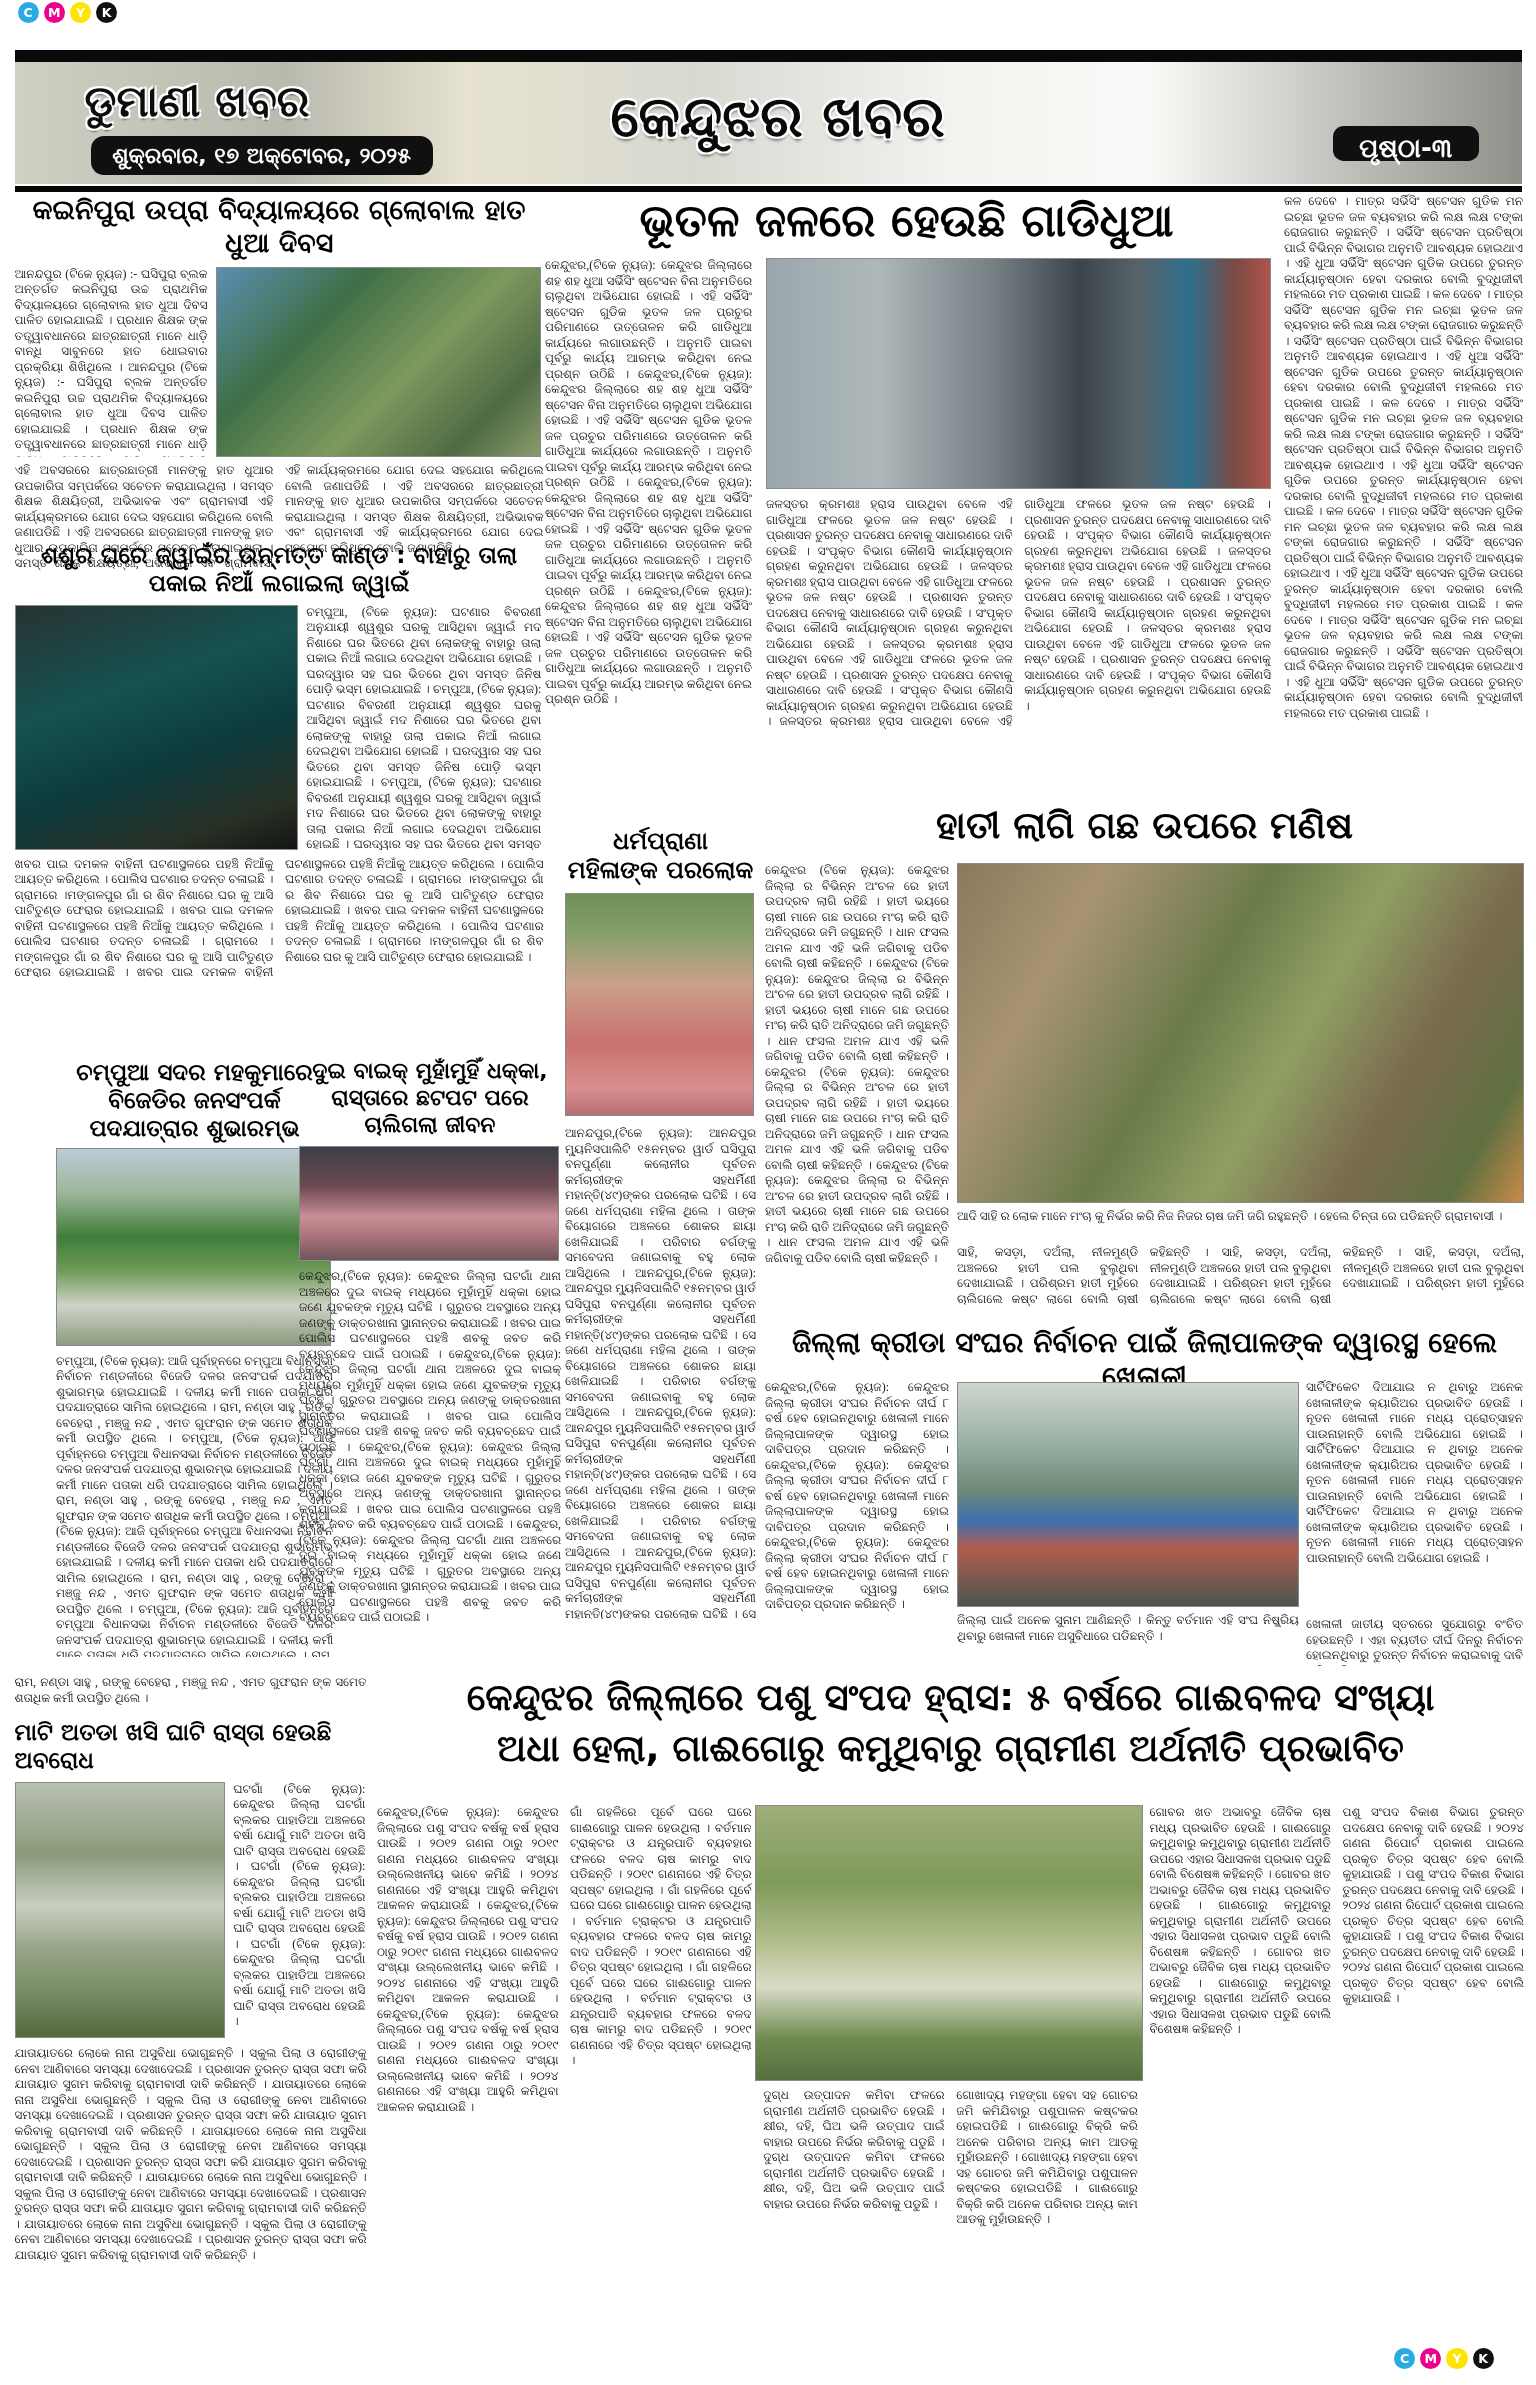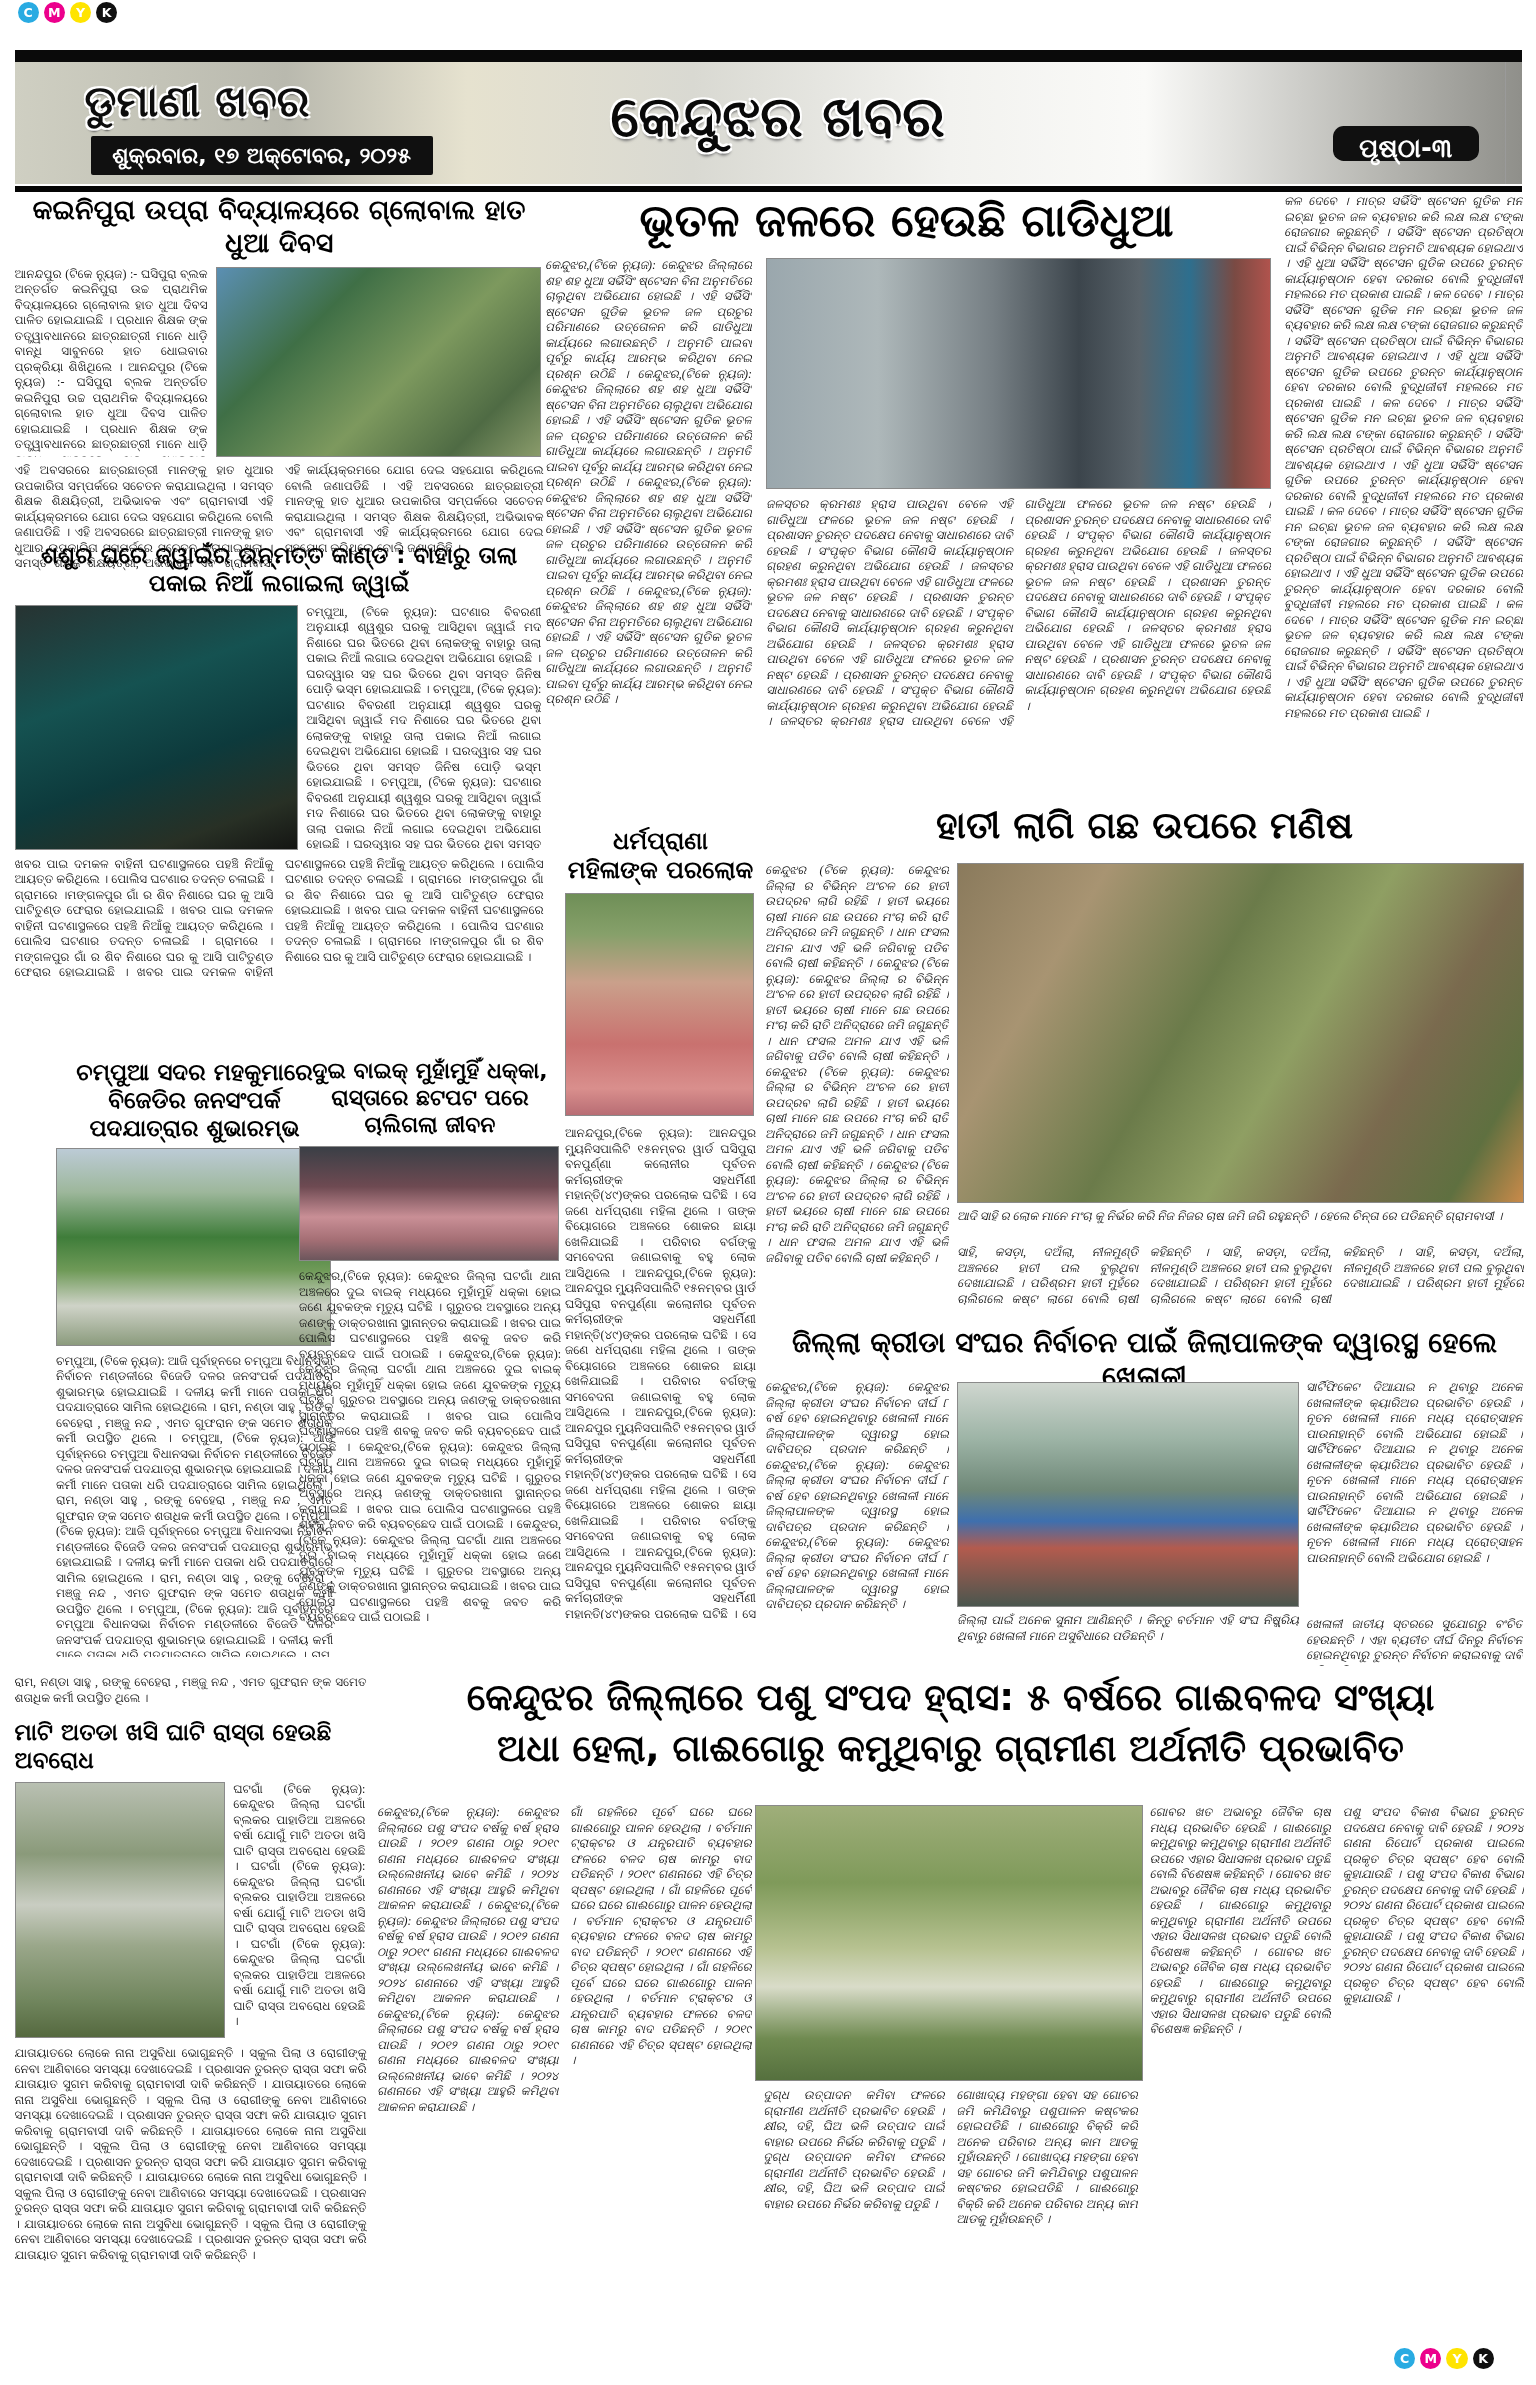--- a/index.html
+++ b/index.html
@@ -14,31 +14,31 @@
   .masthead{position:absolute;left:14.6px;top:50px;width:1507px;height:134px;
     background:linear-gradient(90deg,#cfcfc2 0%,#b9b9ae 18%,#e6e2cf 30%,#d9d9d2 45%,#f2f2ef 62%,#fafaf8 75%,#b9b9b4 90%,#8f8f8a 100%);
     border-top:12.6px solid #0a0a0a;overflow:hidden;}
   .brand{position:absolute;left:70px;top:17.5px;font:900 43px/1 "DejaVu Sans",sans-serif;color:#0c0c0c;
     text-shadow:-1.9px -1.9px 0 #fff,1.9px -1.9px 0 #fff,-1.9px 1.9px 0 #fff,1.9px 1.9px 0 #fff,0 2.9px 1.9px #555;}
   .mast-title{position:absolute;left:472px;top:27px;width:582px;text-align:center;
     font:900 56px/1 "DejaVu Sans",sans-serif;color:#090909;
     text-shadow:-1.9px -1.9px 0 #fff,1.9px -1.9px 0 #fff,-1.9px 1.9px 0 #fff,1.9px 1.9px 0 #fff,0 3.9px 2.9px #777;}
   .badge{position:absolute;background:#101010;color:#fff;text-align:center;
     font-family:"DejaVu Sans",sans-serif;font-weight:bold;}
-  .date-badge{left:76px;bottom:8.7px;width:342px;height:39px;border-radius:2px;font-size:22px;line-height:39px;}
+  .date-badge{left:76px;bottom:8.7px;width:342px;height:39px;border-radius:13px;font-size:22px;line-height:39px;}
   .page-badge{left:1318px;top:64px;width:146px;height:35px;border-radius:10.7px;font-size:26px;line-height:45px;}
   .mast-divider{position:absolute;left:1490px;top:0;width:1.9px;height:134px;background:#9a9a9a;}
   .top-rule{position:absolute;left:14.6px;top:186px;width:1507px;height:5.8px;background:#050505;}
   
   .art{position:absolute;}
   .hl{margin:0;font-family:"DejaVu Sans",sans-serif;font-weight:700;color:#000;text-align:center;line-height:1.22;}
   .body{margin:0;font-size:12px;line-height:15.5px;text-align:justify;overflow:hidden;color:#141414;}
   .photo{border:1px solid #8a8a8a;flex:none;}
   .row{display:flex;gap:8.7px;}
-  .abs{position:absolute;font-style:italic;}
+  .abs{position:absolute;}
 </style>
 </head>
 <body>
 
 <div class="page" data-name="newspaper-page">
 
   <div class="cmyk" style="left:17.5px;top:1.9px;" data-name="cmyk-registration-marks-top">
     <span class="dot c" data-name="cyan-mark-icon">C</span>
     <span class="dot m" data-name="magenta-mark-icon">M</span>
     <span class="dot y" data-name="yellow-mark-icon">Y</span>

